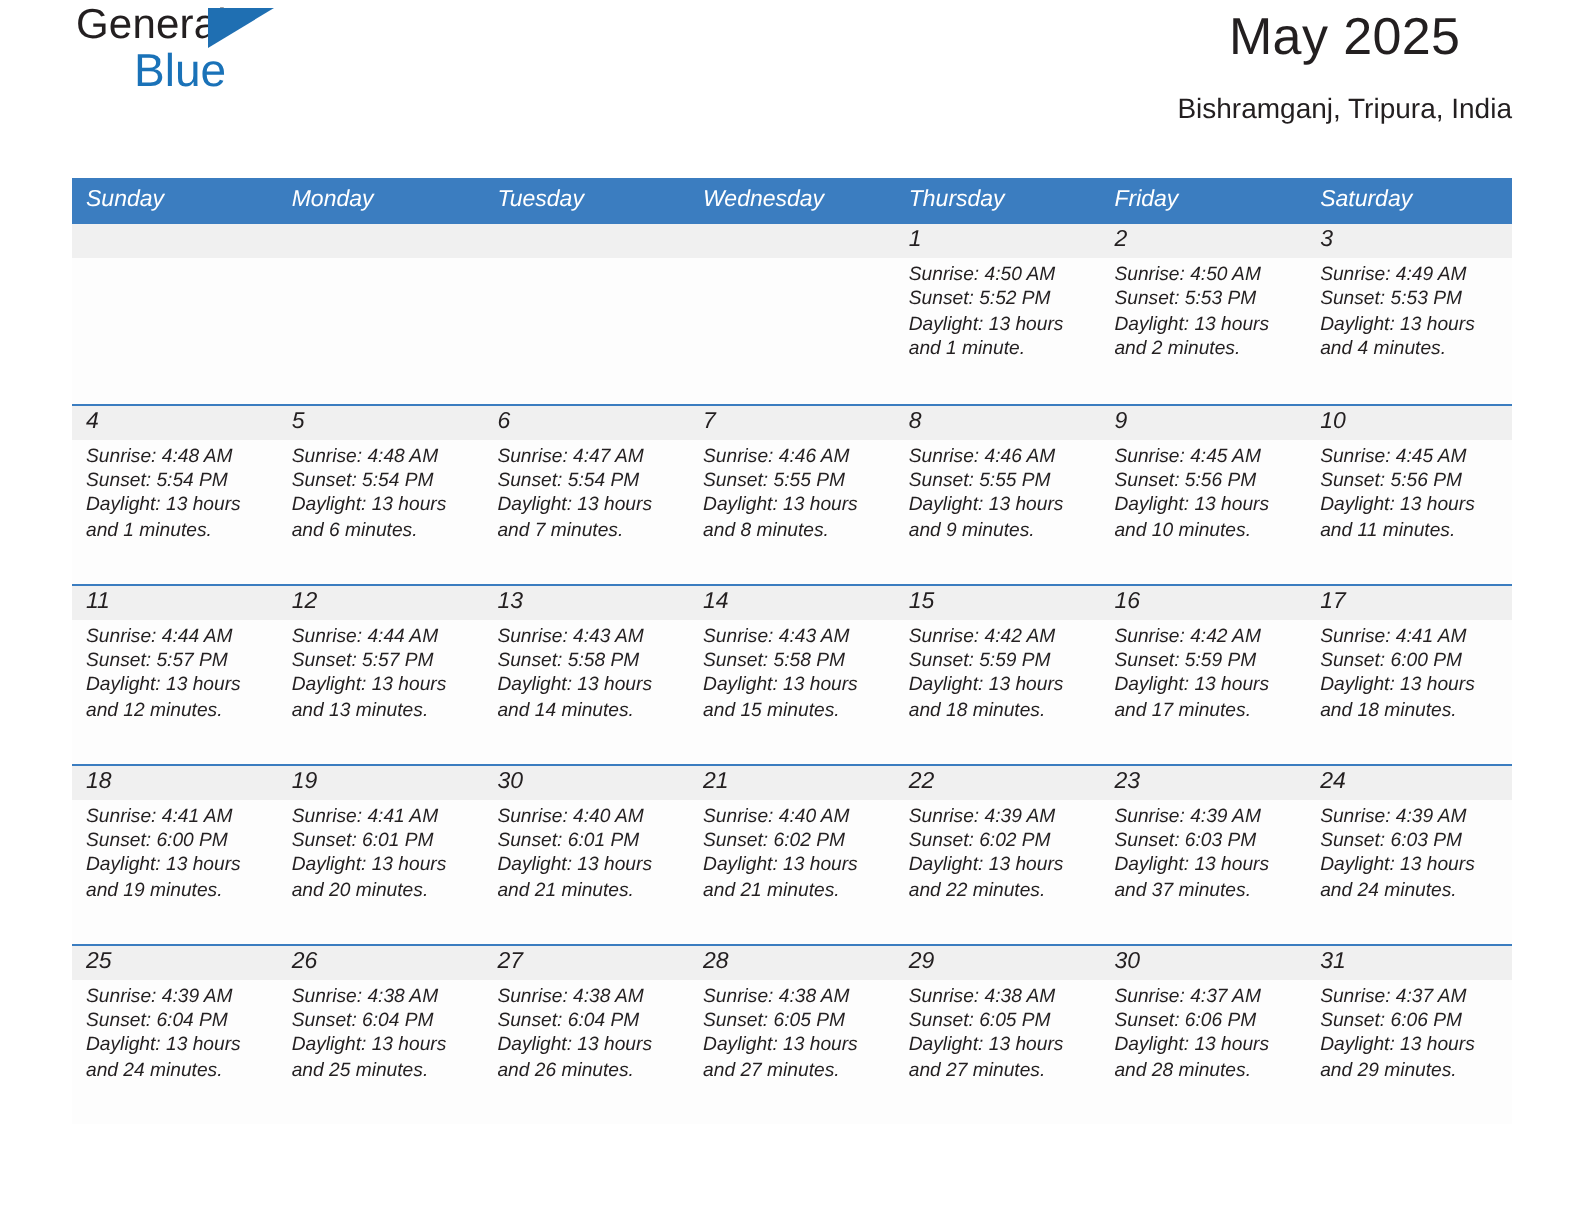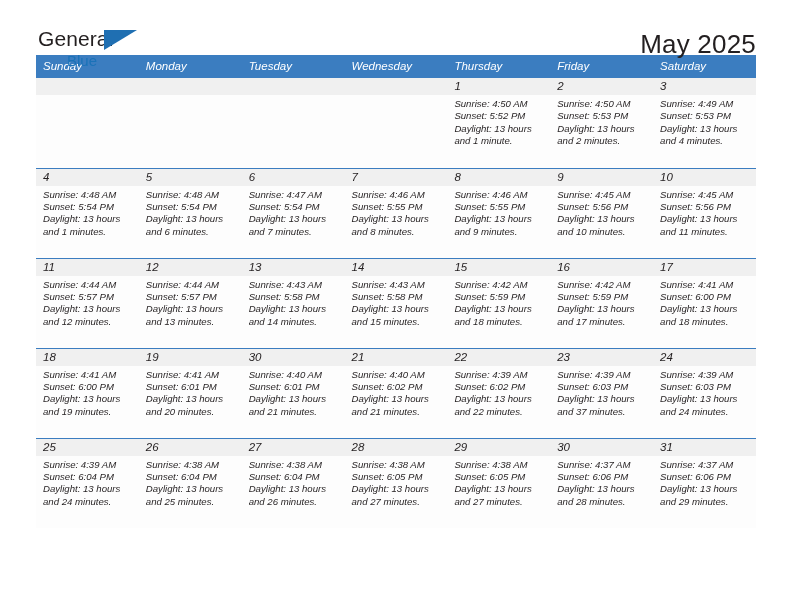--- a/index.html
+++ b/index.html
@@ -15,37 +15,36 @@
     height: 612px;
     background: #ffffff;
     padding: 0 36px;
   }
 
   
   .header {
     display: flex;
     justify-content: space-between;
     align-items: flex-start;
-    padding-top: 26px;
-    height: 55px;
+    height: 89px;
   }
   .logo {
     position: relative;
     width: 130px;
     height: 56px;
     padding-left: 2px;
   }
   .logo-general {
     font-size: 21px;
     color: #231f20;
     letter-spacing: .1px;
     line-height: 25px;
   }
   .logo-blue {
-    font-size: 15px;
+    font-size: 23px;
     color: #1a72b8;
     line-height: 24px;
     padding-left: 29px;
     margin-top: -2px;
   }
   .logo-triangle {
     position: absolute;
     left: 68px;
     top: 4px;
     width: 0;
@@ -125,20 +124,21 @@
 <div class="page">
 
   <div class="header">
     <div class="logo">
       <div class="logo-general">General</div>
       <div class="logo-triangle"></div>
       <div class="logo-blue">Blue</div>
     </div>
     <div class="titles">
       <div class="cal-title">May 2025</div>
+      <div class="cal-subtitle">Bishramganj, Tripura, India</div>
     </div>
   </div>
 
   <table class="calendar">
     <thead>
       <tr>
         <th>Sunday</th>
         <th>Monday</th>
         <th>Tuesday</th>
         <th>Wednesday</th>

